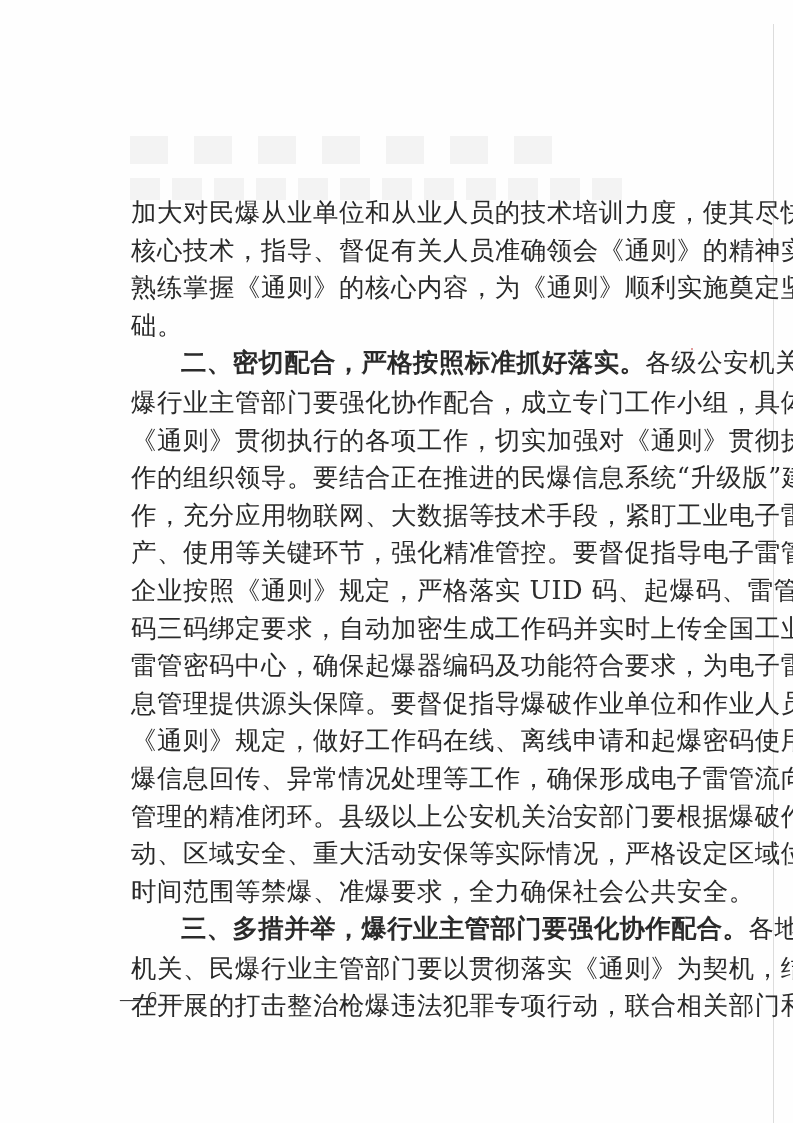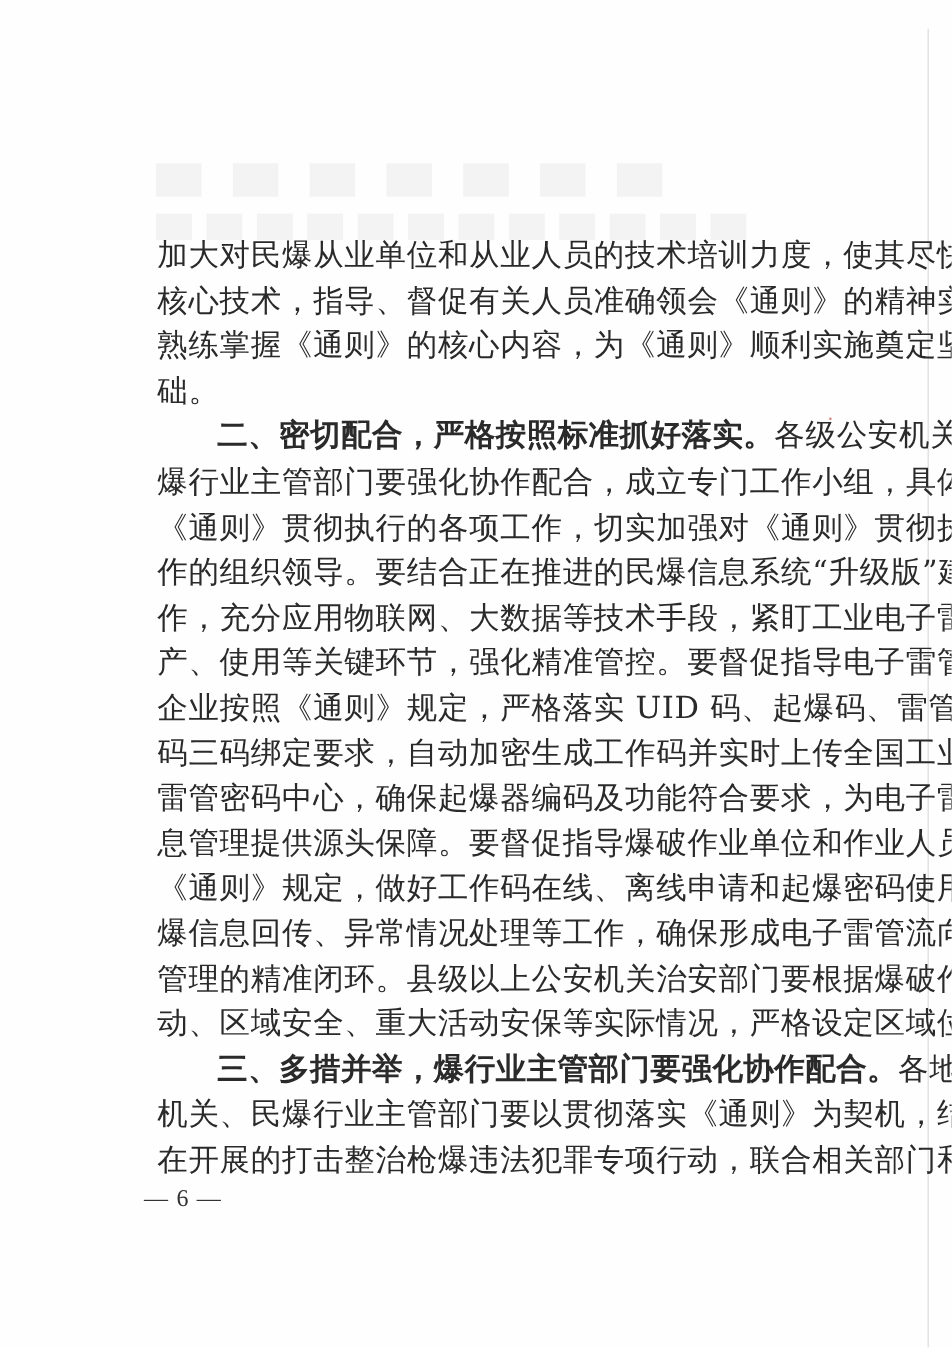--- a/index.html
+++ b/index.html
@@ -61,21 +61,21 @@
       text-align: justify;
       text-justify: inter-ideograph;
     }
     .para {
       margin: 0;
       padding: 0;
       text-indent: 0;
     }
     .heading {
       font-weight: bold;
-      font-family: Liberation Sans, sans-serif;
+      font-family: Liberation Mono, monospace;
       letter-spacing: 0.4px;
     }
     .line {
       display: block;
       white-space: nowrap;
       text-align-last: justify;
       text-align: justify;
     }
     .line.last {
       text-align-last: left;
@@ -131,20 +131,21 @@
       <span class="line">作，充分应用物联网、大数据等技术手段，紧盯工业电子雷管生</span>
       <span class="line">产、使用等关键环节，强化精准管控。要督促指导电子雷管生产</span>
       <span class="line">企业按照《通则》规定，严格落实 UID 码、起爆码、雷管壳体</span>
       <span class="line">码三码绑定要求，自动加密生成工作码并实时上传全国工业电子</span>
       <span class="line">雷管密码中心，确保起爆器编码及功能符合要求，为电子雷管信</span>
       <span class="line">息管理提供源头保障。要督促指导爆破作业单位和作业人员按</span>
       <span class="line">《通则》规定，做好工作码在线、离线申请和起爆密码使用、起</span>
       <span class="line">爆信息回传、异常情况处理等工作，确保形成电子雷管流向信息</span>
       <span class="line">管理的精准闭环。县级以上公安机关治安部门要根据爆破作业活</span>
       <span class="line">动、区域安全、重大活动安保等实际情况，严格设定区域位置、</span>
+      <span class="line last">时间范围等禁爆、准爆要求，全力确保社会公共安全。</span>
     </div>
 
     <div class="para">
       <span class="line indented"><span class="heading">三、多措并举，爆行业主管部门要强化协作配合。</span><span>各地公安</span></span>
       <span class="line">机关、民爆行业主管部门要以贯彻落实《通则》为契机，结合正</span>
       <span class="line">在开展的打击整治枪爆违法犯罪专项行动，联合相关部门和行业</span>
     </div>
   </div>
 
   <div class="page-number">— 6 —</div>

